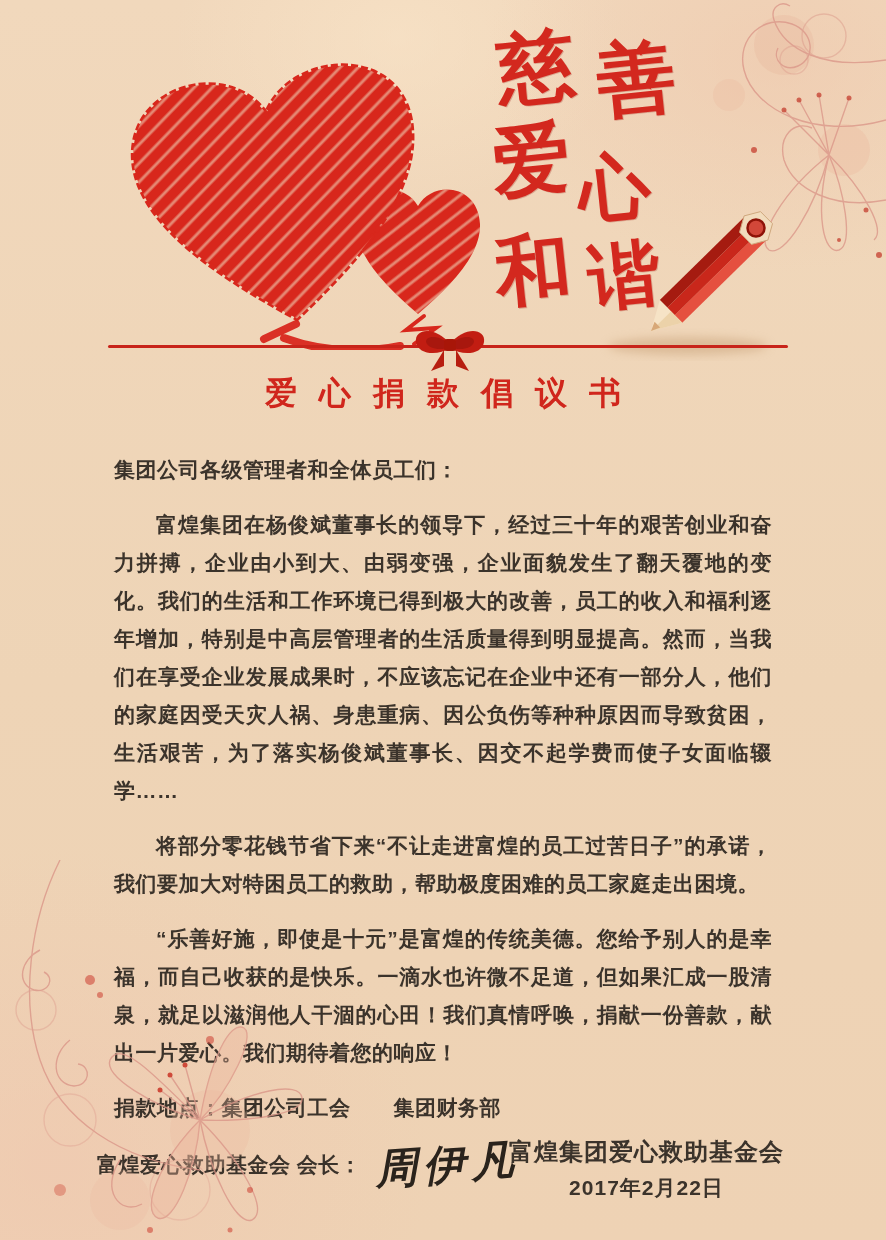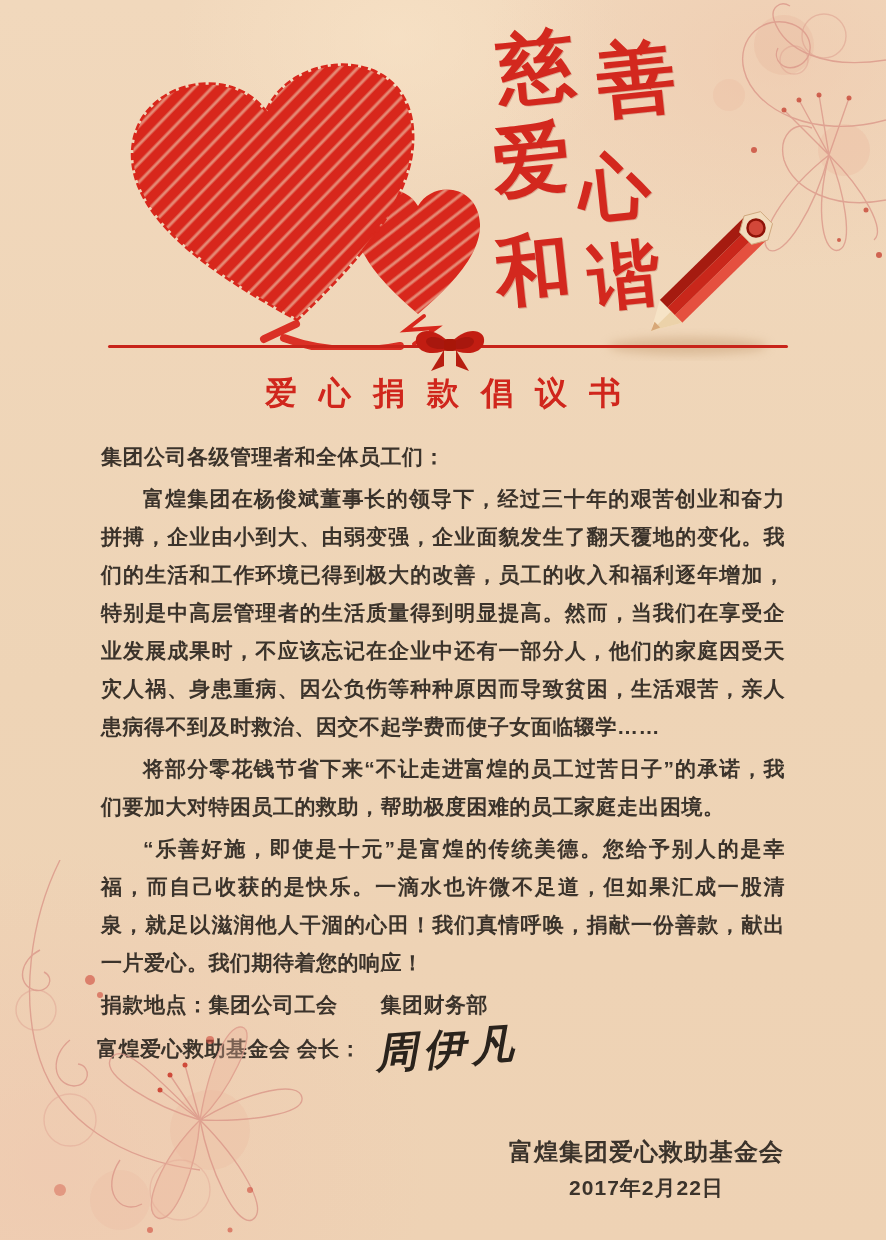--- a/index.html
+++ b/index.html
@@ -27,21 +27,21 @@
   }
   
   .divider{position:absolute;top:345px;left:108px;width:680px;height:3px;background:#c8241a;border-radius:2px;}
   
   .bodytext{
     position:absolute;left:97px;top:434px;width:692px;
     font-size:21px;line-height:38px;color:#3b332b;font-weight:600;
     text-align:justify;letter-spacing:.5px;
     font-family:"Liberation Sans",sans-serif;
   }
-  .bodytext p{margin:4px;}
+  .bodytext p{margin:17px;}
   .bodytext p.indent{text-indent:2em;}
   .chairman-line{display:flex;align-items:center;margin-top:2px;}
   .signature{
     font-size:42px;font-weight:bold;color:#2a231c;margin-left:14px;
     font-family:"Liberation Serif",serif;font-style:italic;
     transform:rotate(-4deg);letter-spacing:6px;line-height:1;
   }
   
   .signblock{position:absolute;top:1136px;right:102px;text-align:center;color:#3b332b;}
   .signblock .org{font-size:24px;font-weight:bold;letter-spacing:1px;font-family:Liberation Serif, serif;}
@@ -135,21 +135,21 @@
     <path d="M44,23 C54,13 68,13 68,20 C66,27 53,29 44,25 Z" fill="#8e120a" opacity="0.5"></path>
     <path d="M38,28 L25,49 L38,44 Z" fill="#b71d10"></path>
     <path d="M50,28 L63,49 L50,44 Z" fill="#b71d10"></path>
     <rect x="38" y="17" width="12" height="12" rx="3" fill="#a81608"></rect>
   </svg>
 
   <div class="title">爱心捐款倡议书</div>
 
   <div class="bodytext">
     <p>集团公司各级管理者和全体员工们：</p>
-    <p class="indent">富煌集团在杨俊斌董事长的领导下，经过三十年的艰苦创业和奋力拼搏，企业由小到大、由弱变强，企业面貌发生了翻天覆地的变化。我们的生活和工作环境已得到极大的改善，员工的收入和福利逐年增加，特别是中高层管理者的生活质量得到明显提高。然而，当我们在享受企业发展成果时，不应该忘记在企业中还有一部分人，他们的家庭因受天灾人祸、身患重病、因公负伤等种种原因而导致贫困，生活艰苦，亲人患病得不到及时救治、因交不起学费而使子女面临辍学……</p>
+    <p class="indent">富煌集团在杨俊斌董事长的领导下，经过三十年的艰苦创业和奋力拼搏，企业由小到大、由弱变强，企业面貌发生了翻天覆地的变化。我们的生活和工作环境已得到极大的改善，员工的收入和福利逐年增加，特别是中高层管理者的生活质量得到明显提高。然而，当我们在享受企业发展成果时，不应该忘记在企业中还有一部分人，他们的家庭因受天灾人祸、身患重病、因公负伤等种种原因而导致贫困，生活艰苦，为了落实杨俊斌董事长、因交不起学费而使子女面临辍学……</p>
     <p class="indent">将部分零花钱节省下来“不让走进富煌的员工过苦日子”的承诺，我们要加大对特困员工的救助，帮助极度困难的员工家庭走出困境。</p>
     <p class="indent">“乐善好施，即使是十元”是富煌的传统美德。您给予别人的是幸福，而自己收获的是快乐。一滴水也许微不足道，但如果汇成一股清泉，就足以滋润他人干涸的心田！我们真情呼唤，捐献一份善款，献出一片爱心。我们期待着您的响应！</p>
     <p>捐款地点：集团公司工会　　集团财务部</p>
     <div class="chairman-line">
       <span>富煌爱心救助基金会 会长：</span>
       <span class="signature">周伊凡</span>
     </div>
   </div>
 
   <div class="signblock">

